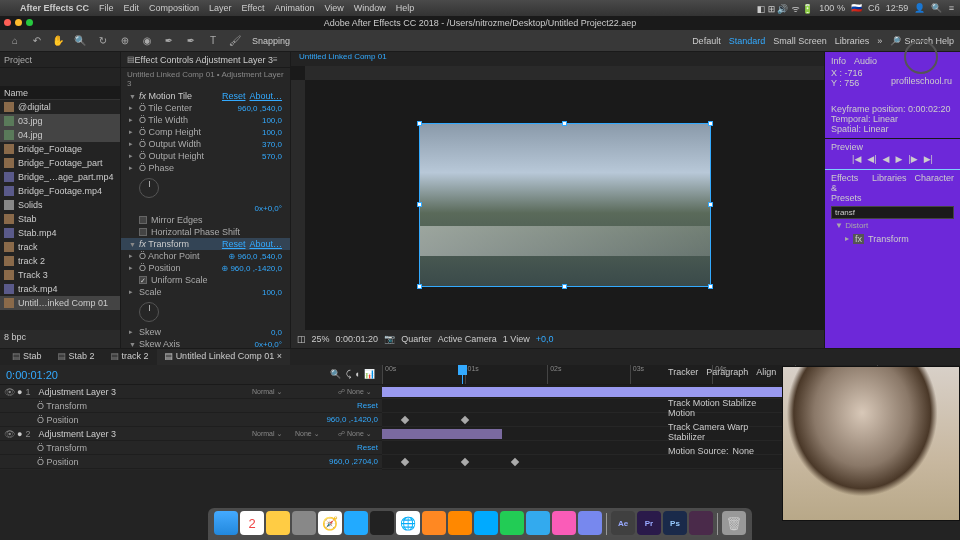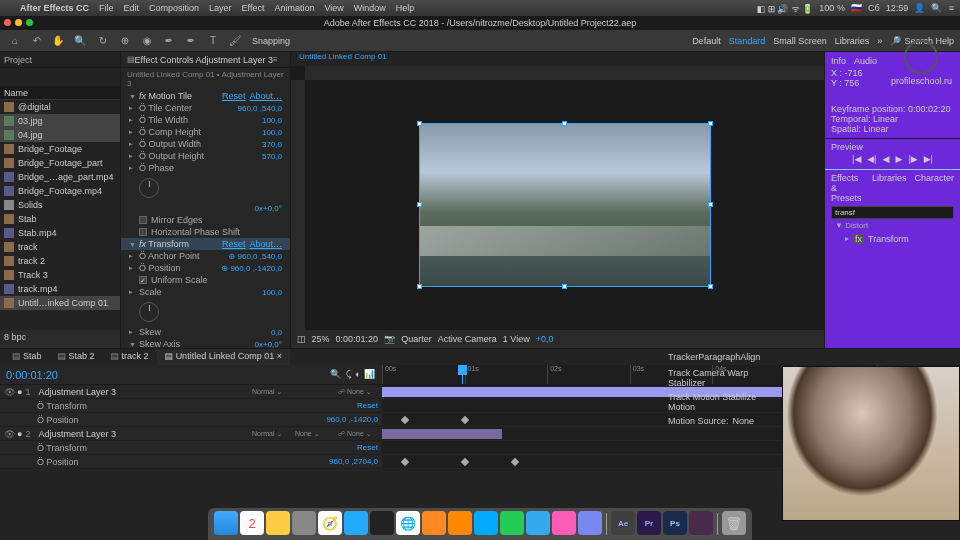--- a/index.html
+++ b/index.html
@@ -95,21 +95,21 @@
 .tl-layer-l .mode{width:40px;font-size:7px;color:#888}
 .tl-layer-r{flex:1;background:#1e1e1e;position:relative;border-bottom:1px solid #262626}
 .tl-bar{position:absolute;top:2px;height:10px;background:#8a8ae0}
 .tl-bar.b1{left:0;right:0;background:#9a9af0}
 .tl-bar.b2{left:0;width:120px;background:#7a6aa0}
 .tl-kf{position:absolute;width:6px;height:6px;background:#aaa;transform:rotate(45deg);top:4px}
 .tl-layer-l.prop{padding-left:24px;color:#888}
 .tl-layer-l.prop .name{color:#aaa}
 .tl-val{color:#3af;font-size:8px}
 .tracker-panel{position:absolute;right:178px;top:348px;width:120px;font-size:8px;color:#888}
-.tracker-panel .tabs{display:flex;padding:4px 6px}
+.tracker-panel .tabs{display:flex;gap:8px;padding:19px 6px}
 .tracker-panel .row{padding:2px 6px;display:flex;gap:4px}
 .webcam{position:absolute;right:0;bottom:19px;width:178px;height:155px;background:#888;border:1px solid #111}
 .webcam-face{width:100%;height:100%;background:radial-gradient(ellipse at 45% 30%,#d8c8b8 0%,#8a7868 35%,#4a3828 50%,transparent 55%),linear-gradient(180deg,#d8d0c8 0%,#c8b8a0 60%,#b8a888 100%)}
 .dock{position:absolute;bottom:0;left:50%;transform:translateX(-50%);height:32px;background:rgba(200,200,200,.25);border-radius:6px 6px 0 0;display:flex;gap:2px;padding:3px 6px;backdrop-filter:blur(4px)}
 .dock-icon{width:24px;height:24px;border-radius:4px;font-size:13px;display:flex;align-items:center;justify-content:center}
 .di-finder{background:linear-gradient(#4af,#28d)}.di-cal{background:#fff;color:#e44}.di-notes{background:#fc4}
 .di-launch{background:#888}.di-safari{background:#fff}.di-store{background:#2af}.di-mon{background:#222}
 .di-chrome{background:#fff}.di-vlc{background:#f82}.di-sub{background:#f80}.di-skype{background:#0af}
 .di-wa{background:#2c5}.di-tg{background:#3ae}.di-music{background:#fa5cb8}.di-disc{background:#78e}
 .di-ae{background:#404040;color:#9af;font-size:8px;font-weight:bold}.di-pr{background:#2a1a4a;color:#9af;font-size:8px;font-weight:bold}
@@ -543,22 +543,22 @@
       </div>
     </div>
 </div>
 
 <div class="tracker-panel">
   <div class="tabs">
       <span>Tracker</span>
       <span>Paragraph</span>
       <span>Align</span>
     </div>
+  <div class="row">Track Motion    Stabilize Motion</div>
   <div class="row">Track Camera    Warp Stabilizer</div>
-  <div class="row">Track Motion    Stabilize Motion</div>
   <div class="row">
       <span>Motion Source:</span> 
       <span>None</span>
     </div>
 </div>
 
 <div class="webcam">
     <div class="webcam-face"></div>
   </div>
 

